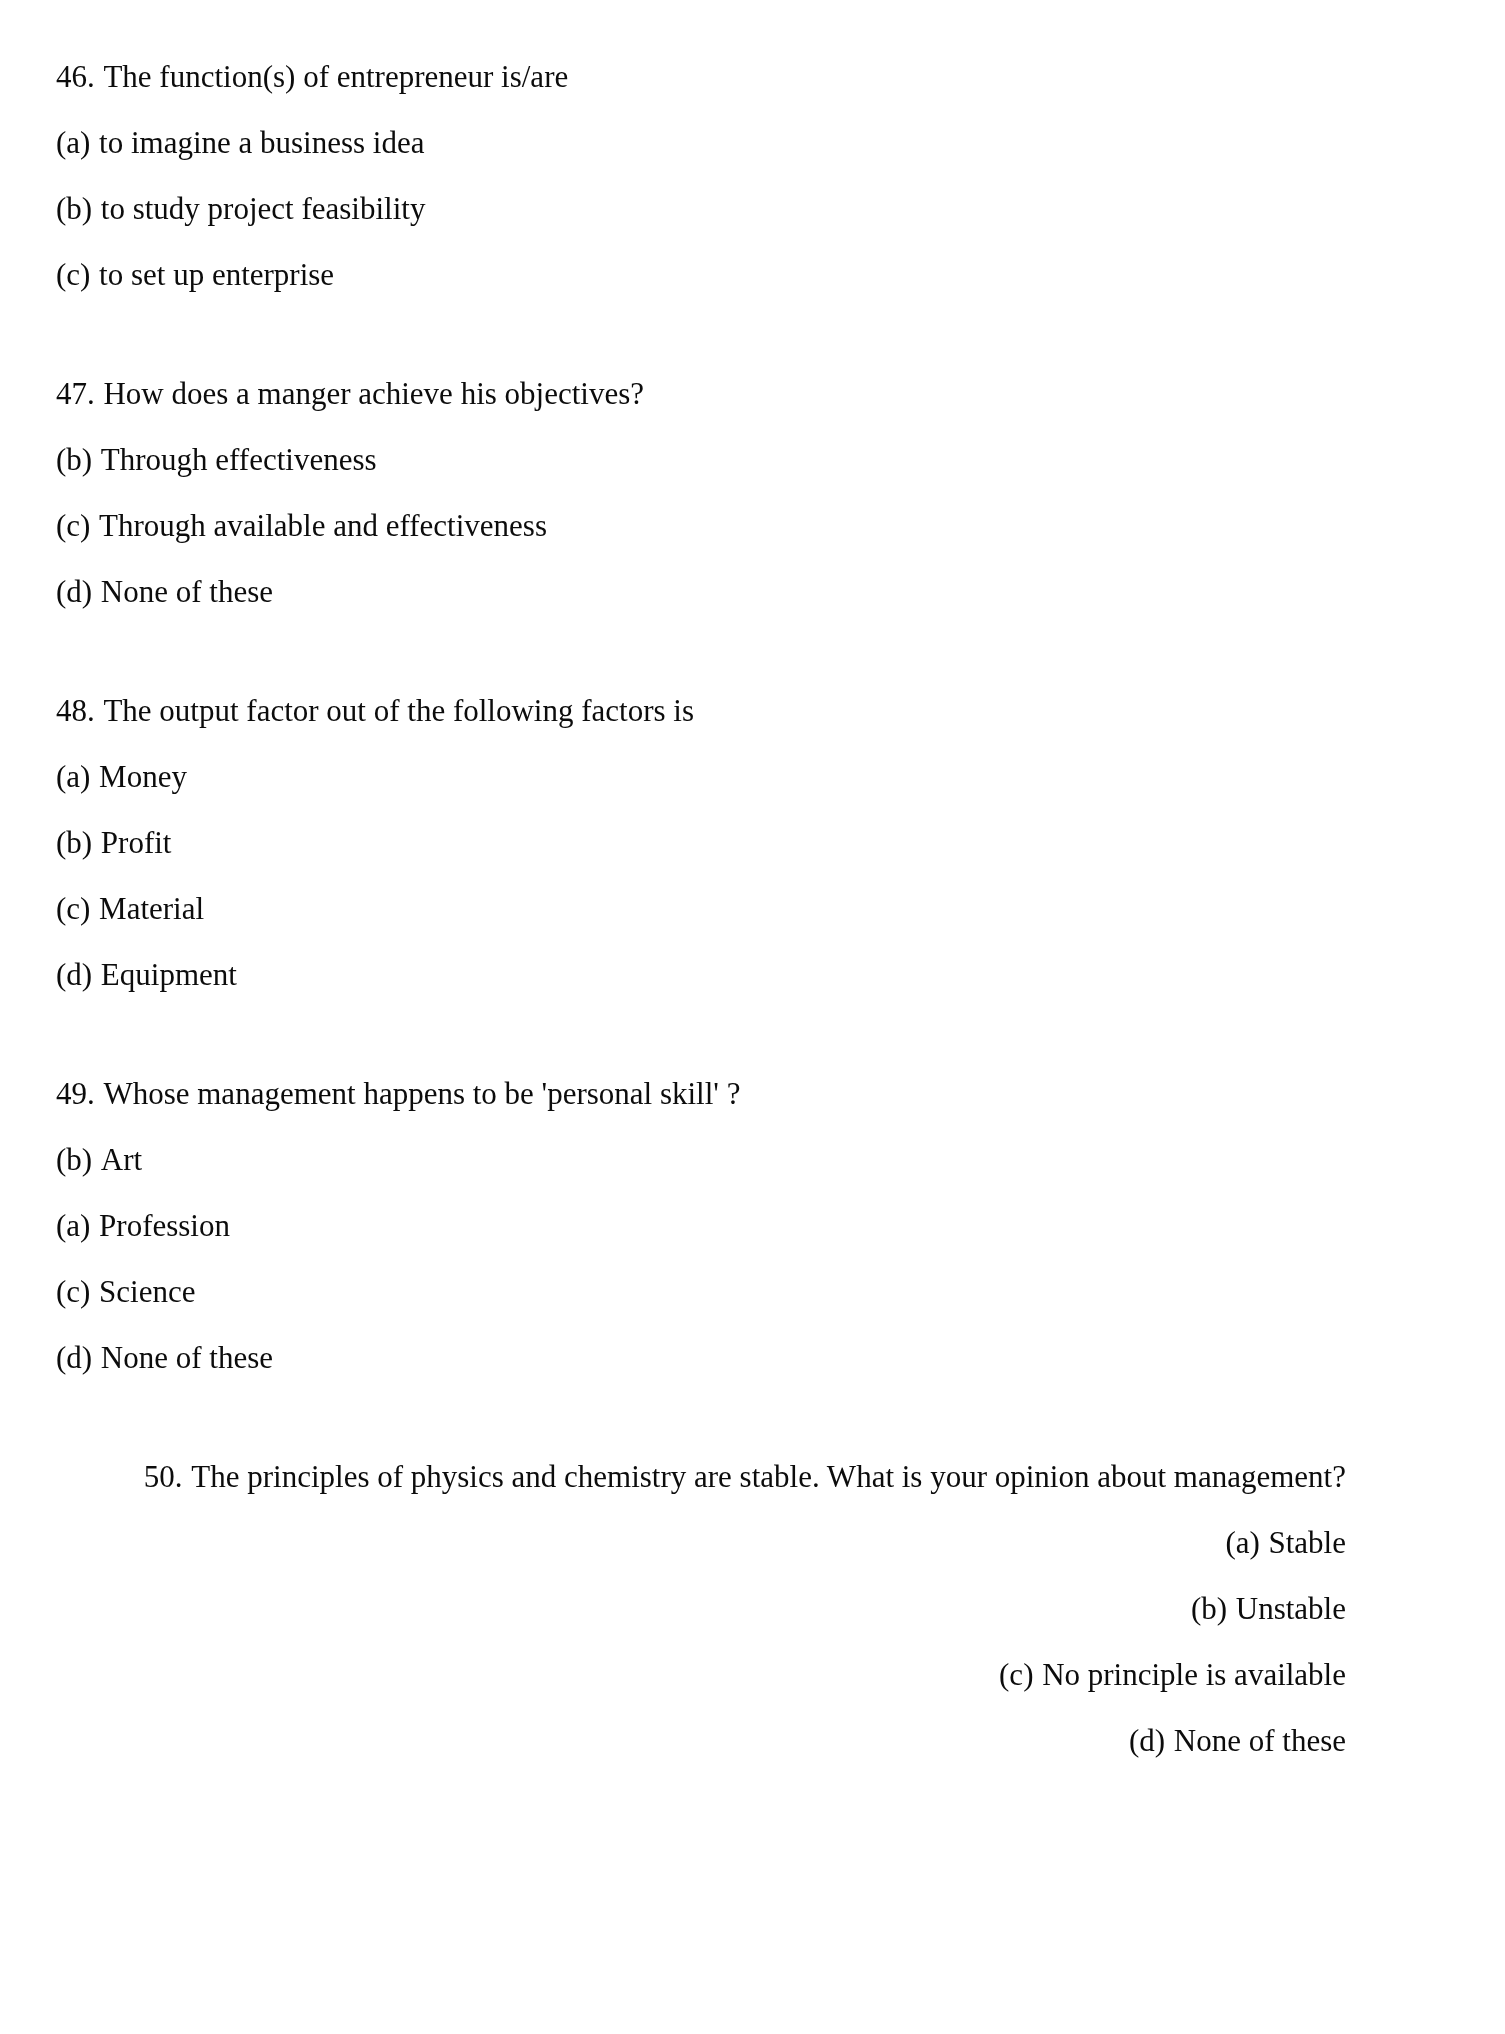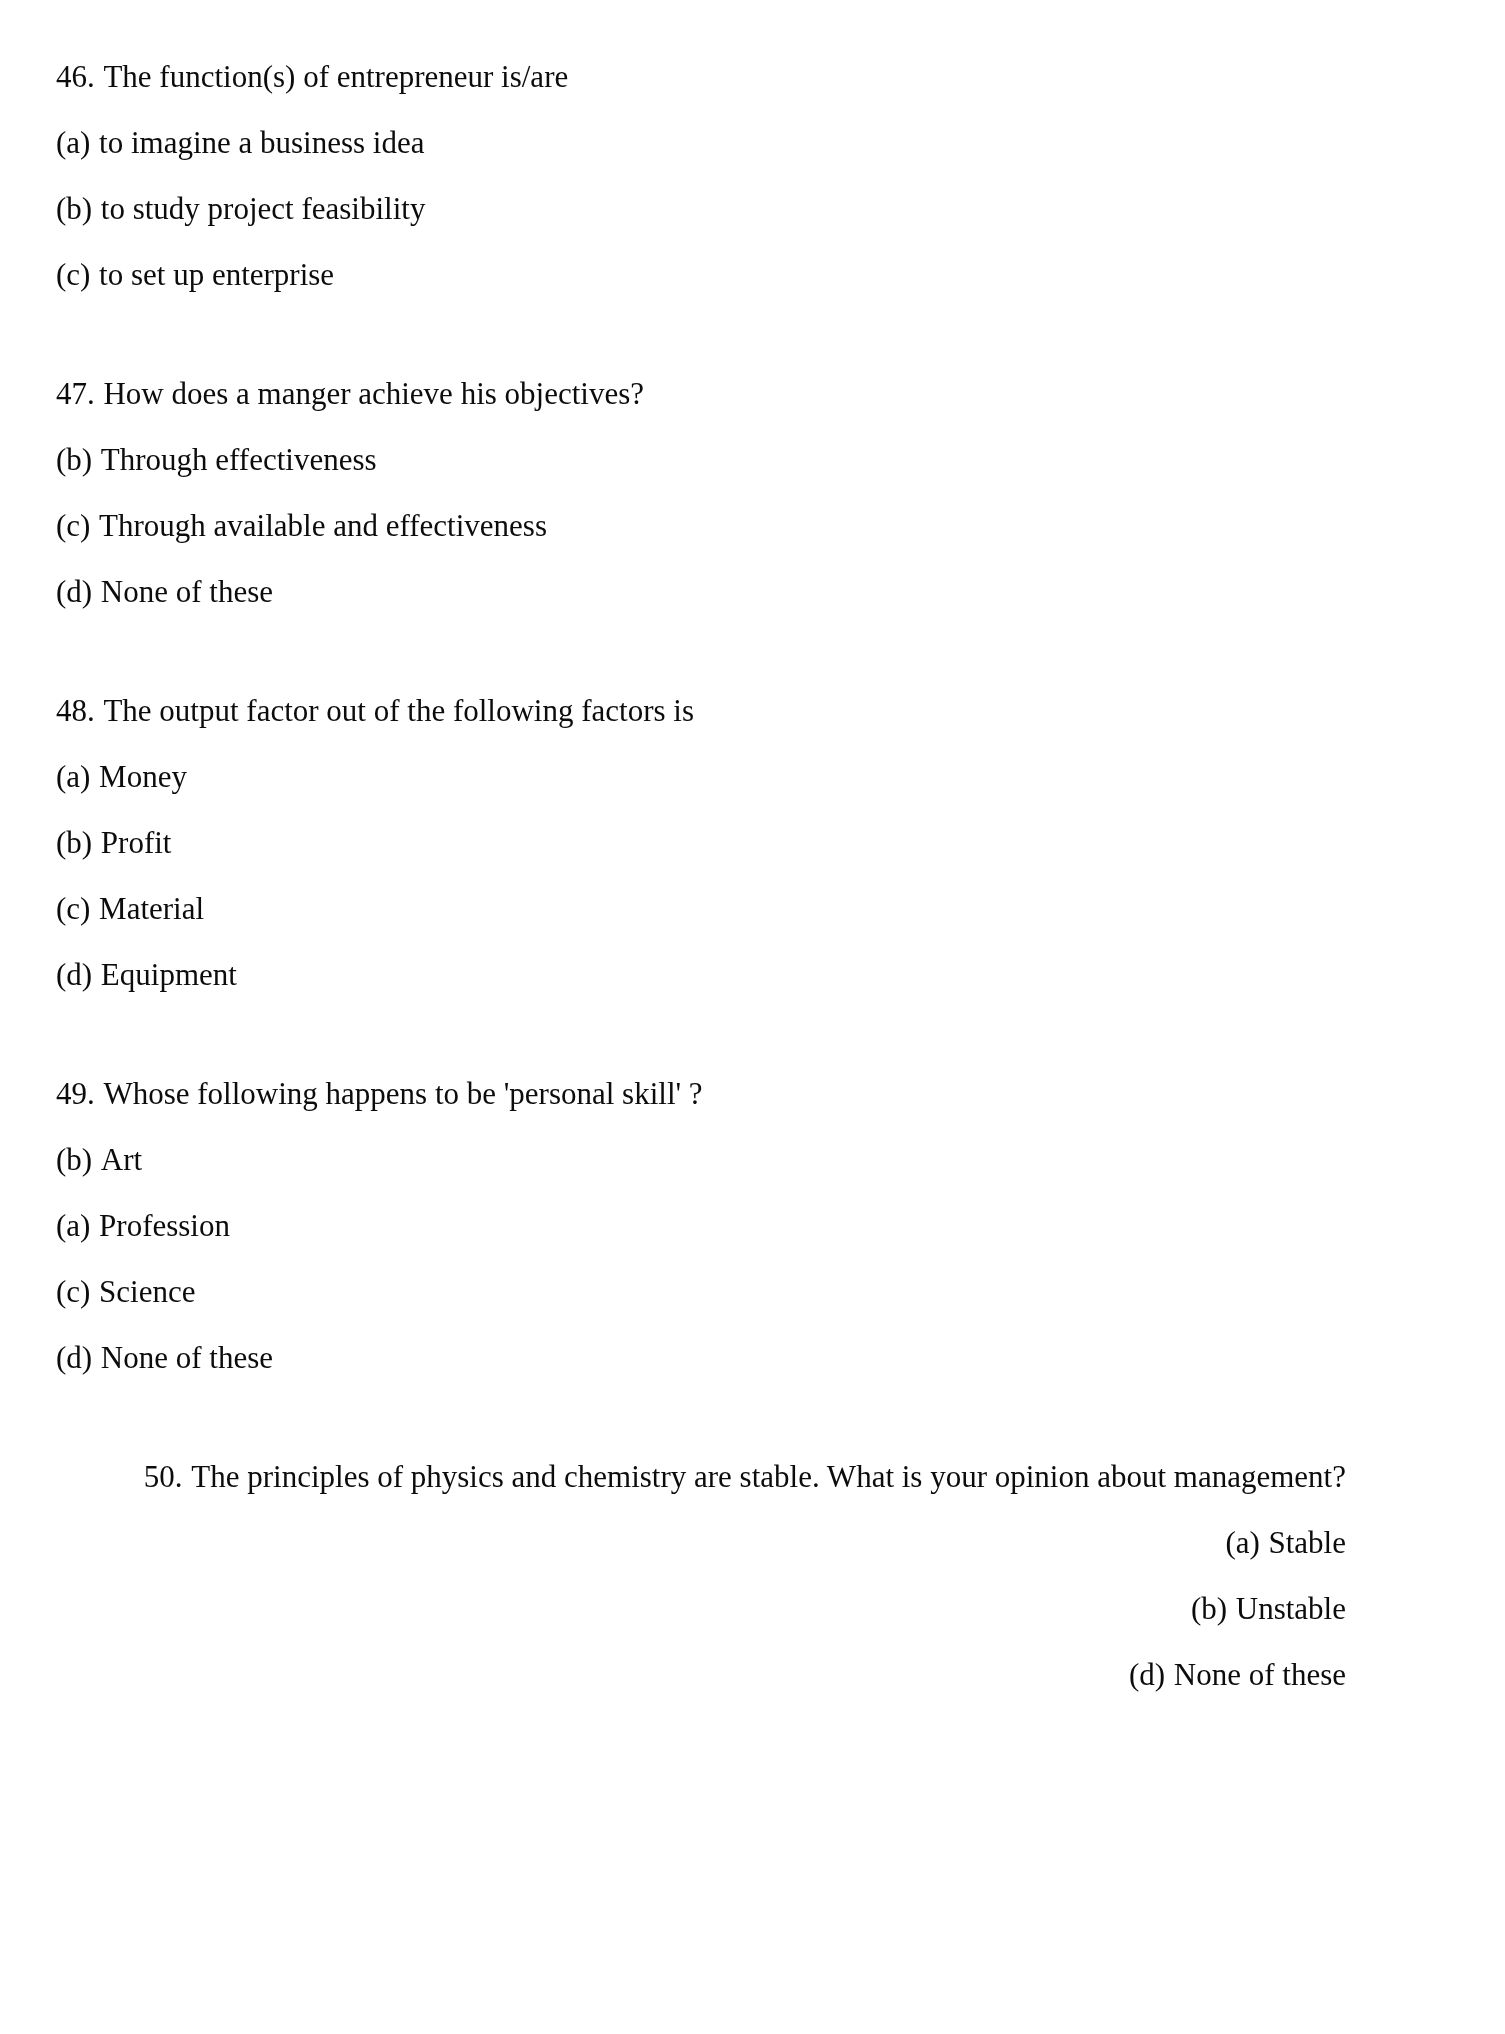--- a/index.html
+++ b/index.html
@@ -62,28 +62,29 @@
 
     <section class="question">
       <p class="q-heading"><span class="q-num">48.</span><span class="q-text">The output factor out of the following factors is</span></p>
       <p class="option"><span class="opt-label">(a)</span><span class="opt-text">Money</span></p>
       <p class="option"><span class="opt-label">(b)</span><span class="opt-text">Profit</span></p>
       <p class="option"><span class="opt-label">(c)</span><span class="opt-text">Material</span></p>
       <p class="option"><span class="opt-label">(d)</span><span class="opt-text">Equipment</span></p>
     </section>
 
     <section class="question">
-      <p class="q-heading"><span class="q-num">49.</span><span class="q-text">Whose following happens to be 'personal skill' ?</span></p>
+      <p class="q-heading"><span class="q-num">49.</span><span class="q-text">Whose management happens to be 'personal skill' ?</span></p>
       <p class="option"><span class="opt-label">(b)</span><span class="opt-text">Art</span></p>
       <p class="option"><span class="opt-label">(a)</span><span class="opt-text">Profession</span></p>
       <p class="option"><span class="opt-label">(c)</span><span class="opt-text">Science</span></p>
       <p class="option"><span class="opt-label">(d)</span><span class="opt-text">None of these</span></p>
     </section>
 
     <section class="question">
       <p class="q-heading"><span class="q-num">50.</span><span class="q-text">The principles of physics and chemistry are stable. What is your opinion about management?</span></p>
       <p class="option"><span class="opt-label">(a)</span><span class="opt-text">Stable</span></p>
       <p class="option"><span class="opt-label">(b)</span><span class="opt-text">Unstable</span></p>
+      <p class="option"><span class="opt-label">(c)</span><span class="opt-text">No principle is available</span></p>
       <p class="option"><span class="opt-label">(d)</span><span class="opt-text">None of these</span></p>
     </section>
 
   </div>
 </div>
 
 </body></html>

